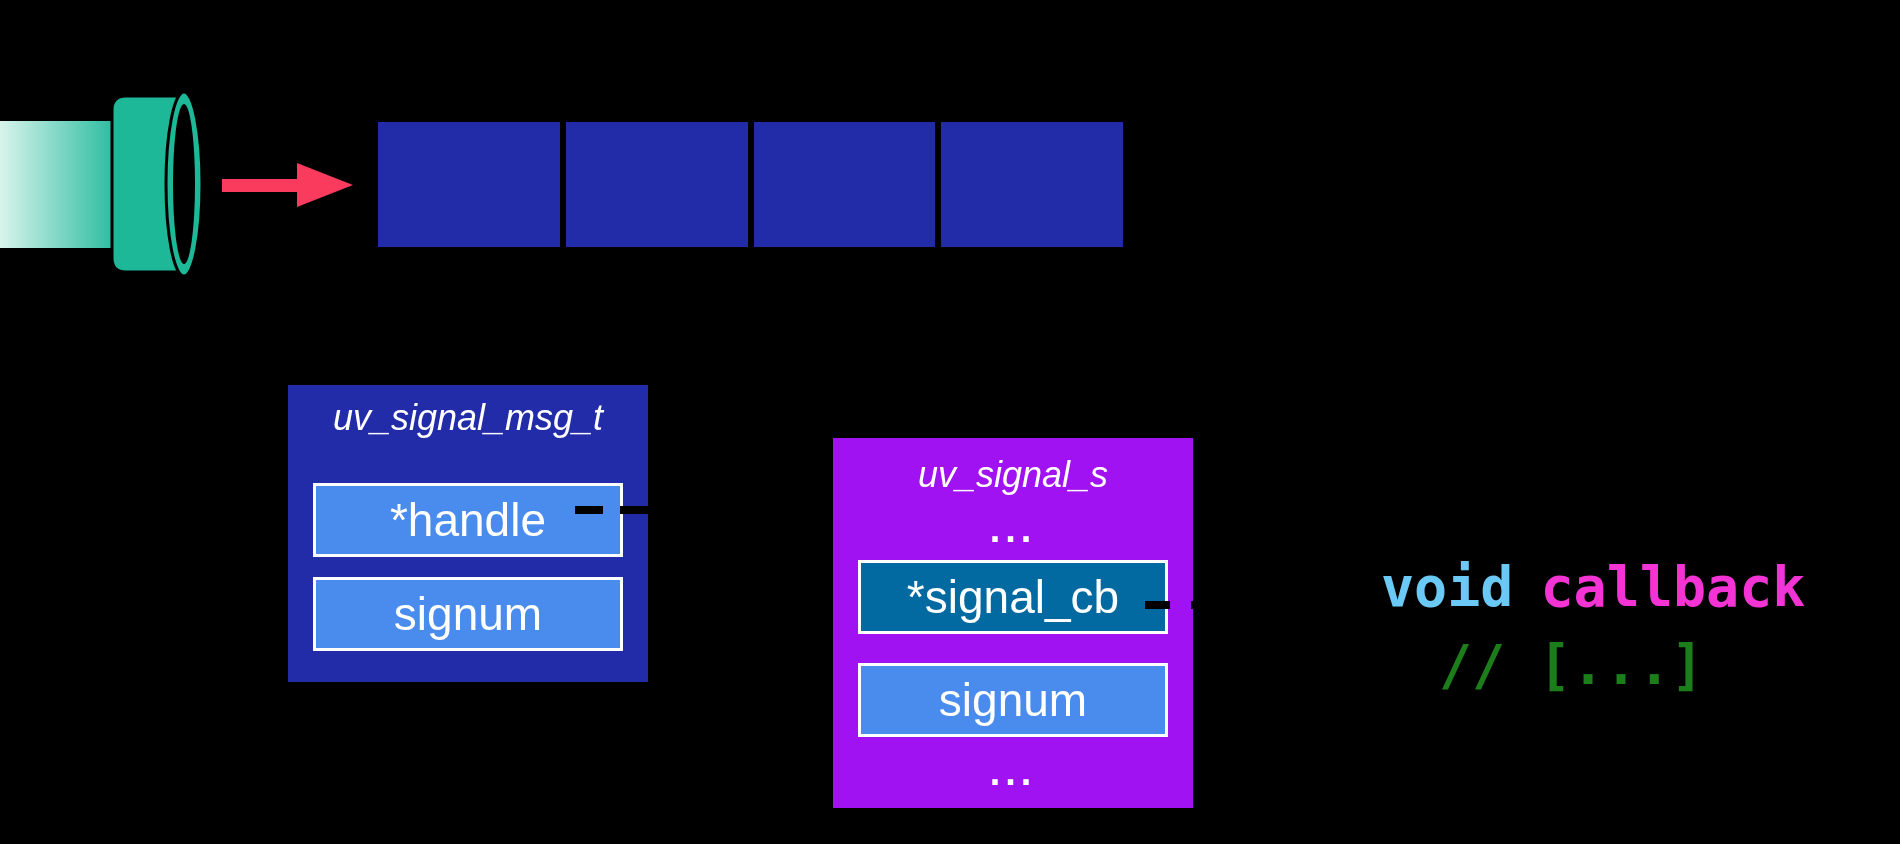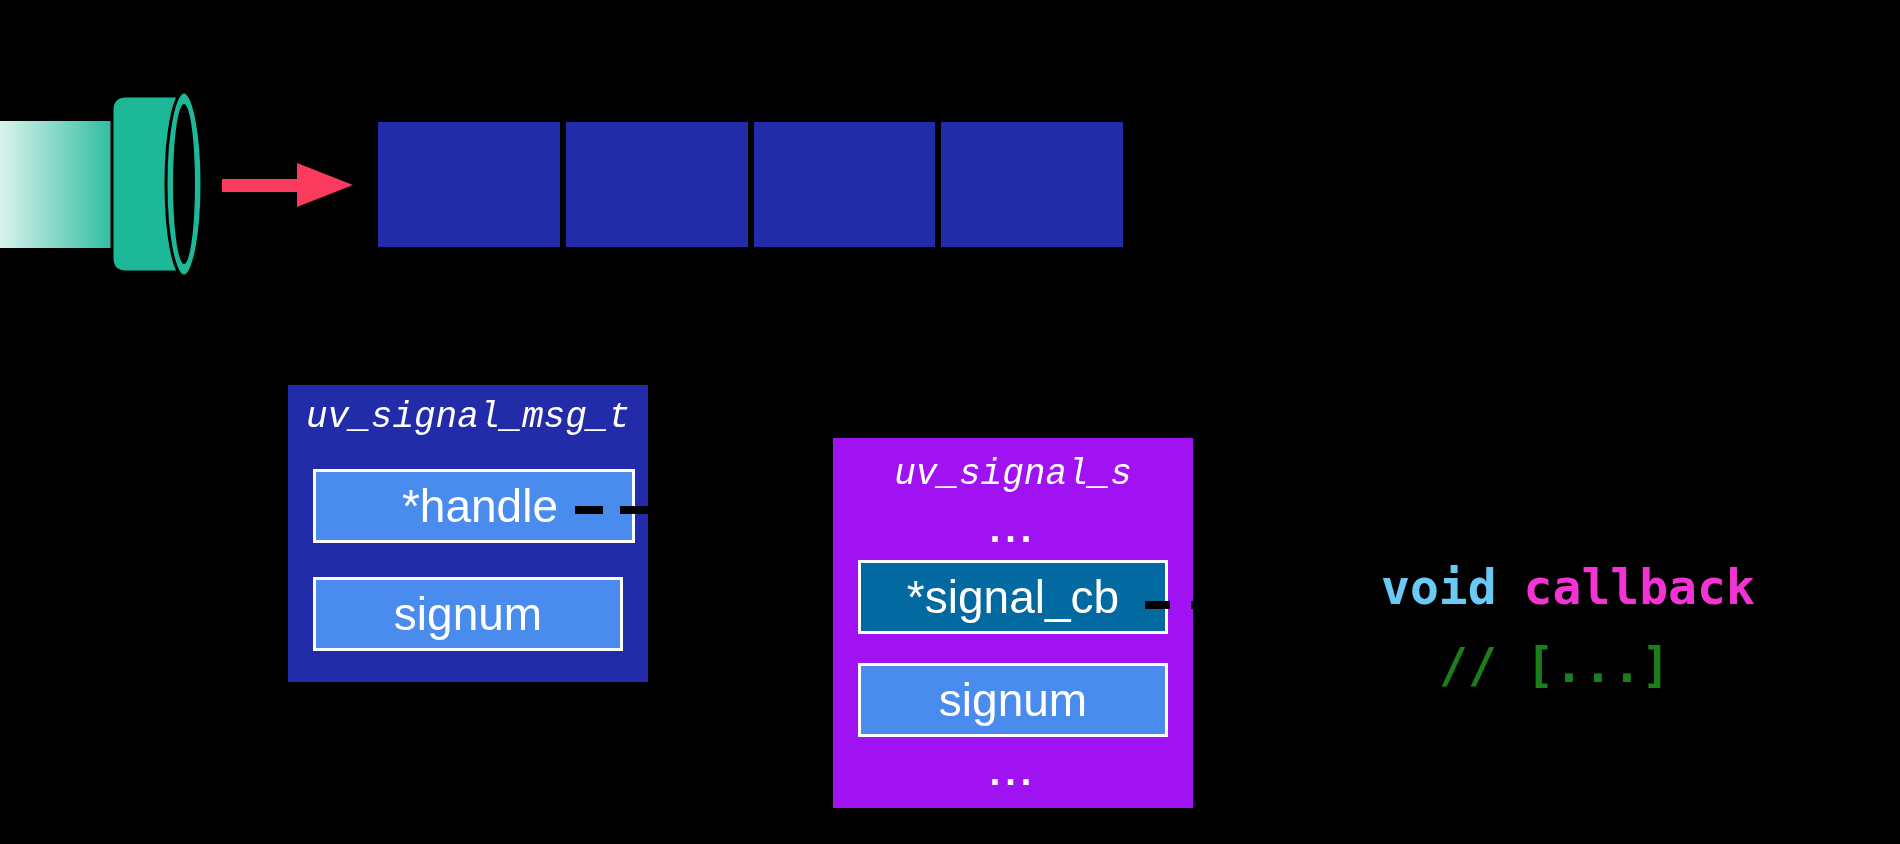--- a/index.html
+++ b/index.html
@@ -18,31 +18,31 @@
     display:flex;gap:6px;
   }
   .slot{flex:1;background:#232CA8;}
 
   
   .struct{position:absolute;color:#fff;}
   .struct-msg{left:288px;top:385px;width:360px;height:297px;background:#232CA8;}
   .struct-sig{left:833px;top:438px;width:360px;height:370px;background:#A112F3;}
   .struct-title{
     position:absolute;left:0;width:100%;text-align:center;
-    font-style:italic;font-size:36px;letter-spacing:0px;color:#fff;font-family:Liberation Mono, monospace;
+    font-style:italic;font-size:36px;letter-spacing:0px;color:#fff;
   }
   .struct-msg .struct-title{top:12px;}
   .struct-sig .struct-title{top:16px;}
   .field{
     position:absolute;left:25px;width:304px;height:68px;
     border:3px solid #fff;
     display:flex;align-items:center;justify-content:center;
     font-size:46px;color:#fff;
   }
-  .f-handle{top:84px;background:#4A8CEE;padding-left:12px;}
+  .f-handle{top:98px;background:#4A8CEE;}
   .f-msg-signum{top:192px;background:#4A8CEE;}
   .f-signalcb{top:122px;background:#0369a1;}
   .f-sig-signum{top:225px;background:#4A8CEE;}
   .dots{
     position:absolute;left:0;width:100%;text-align:center;
     font-size:38px;font-weight:bold;letter-spacing:5px;color:#fff;line-height:1;
   }
   .dots-top{top:72px;}
   .dots-bottom{top:315px;}
 
@@ -50,21 +50,21 @@
   .dash{position:absolute;height:8px;background:#000;}
   .dash-h1{left:575px;top:506px;width:28px;}
   .dash-h2{left:620px;top:506px;width:30px;}
   .dash-s1{left:1145px;top:601px;width:25px;}
   .dash-s2{left:1191px;top:601px;width:25px;}
 
   
   .code{
     position:absolute;
     font-family:"DejaVu Sans Mono", monospace;
-    font-weight:bold;font-size:48px;line-height:42px;
+    font-weight:bold;font-size:55px;line-height:42px;
     white-space:pre;
   }
   .code-line1{left:1381px;top:566px;}
   .code-line2{left:1439px;top:644px;color:#1B7E1B;}
   .kw{color:#6AC9F5;}
   .ident{color:#F433D4;margin-left:27px;}
 </style>
 </head>
 <body>
 

